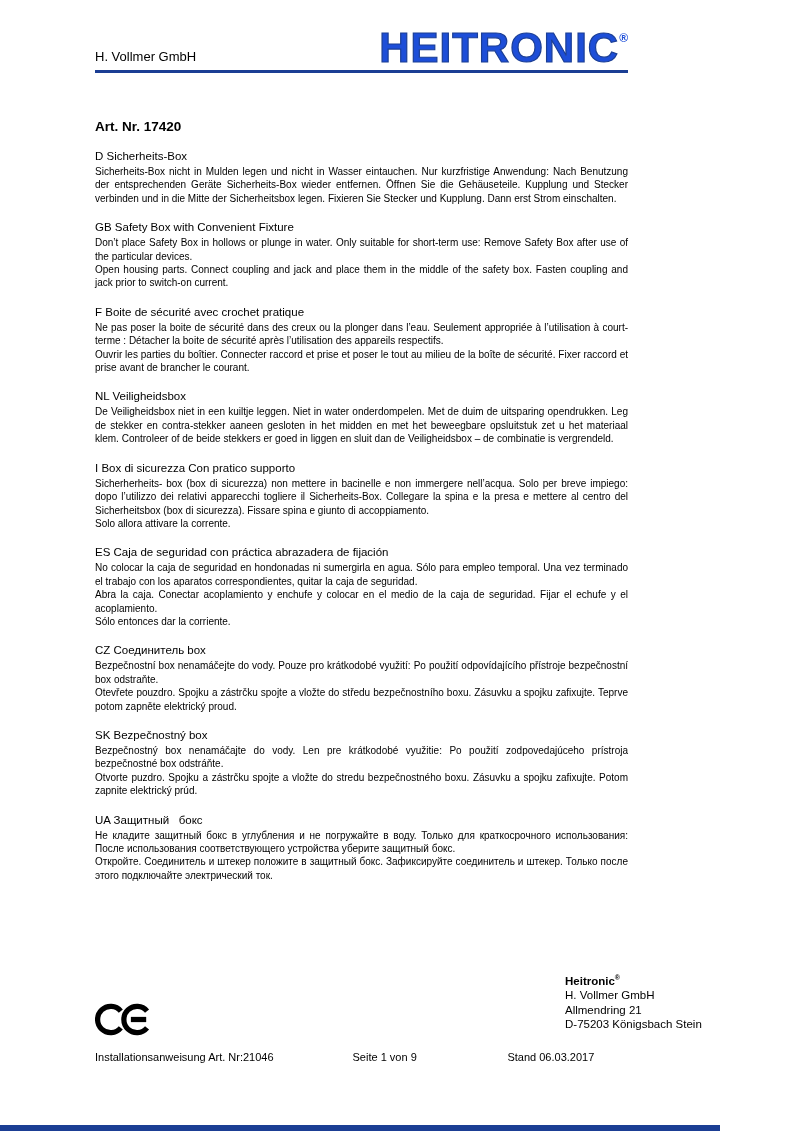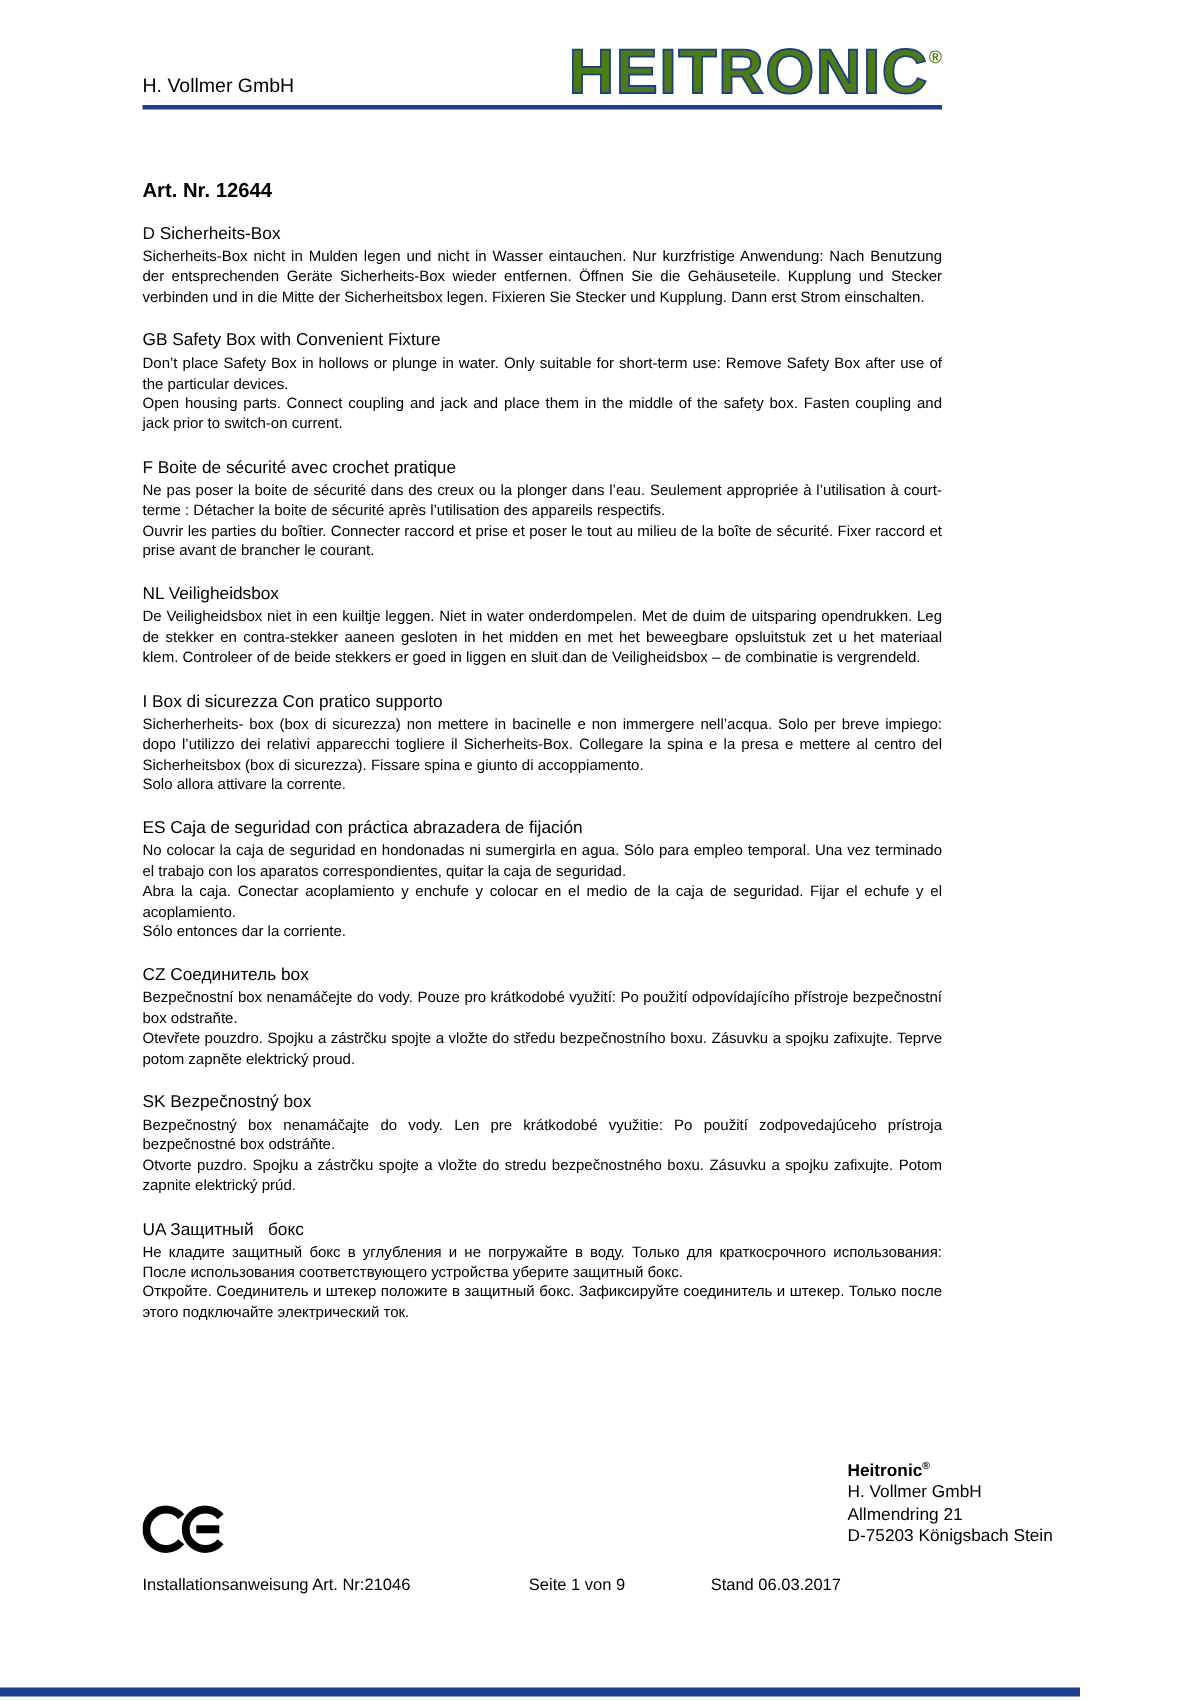--- a/index.html
+++ b/index.html
@@ -4,48 +4,48 @@
 <style>
   html,body{margin:0;padding:0;background:#ffffff;}
   .page{
     position:relative;width:720px;height:1134px;background:#fff;box-sizing:border-box;
     padding:18px 92px 0 95px;color:#000;
     font-family:"Liberation Sans","DejaVu Sans",sans-serif;overflow:hidden;
   }
   .header{display:flex;justify-content:space-between;align-items:flex-end;
     border-bottom:3px solid #1b3e94;padding-bottom:2px;}
   .company{font-size:13px;padding-bottom:4px;}
-  .logo{color:#4d7c0f;font-weight:700;font-size:42px;line-height:40px;letter-spacing:1px;white-space:nowrap;}
+  .logo{color:#1d4ed8;font-weight:700;font-size:42px;line-height:40px;letter-spacing:1px;white-space:nowrap;}
   .logo .logo-text{-webkit-text-stroke:1.2px #1b3e94;}
   .logo sup{font-size:12px;-webkit-text-stroke:0;vertical-align:20px;letter-spacing:0;}
   .art-title{margin-top:46px;font-size:13.5px;font-weight:bold;}
   .sections{margin-top:6px;}
   .sec-h{font-size:11.5px;font-weight:normal;margin:16px 0 3px 0;}
   .sec-b{font-size:10px;line-height:13.4px;margin:0;text-align:justify;white-space:pre-line;}
   .f-block{position:absolute;left:565px;top:971px;font-size:11.5px;line-height:14.5px;}
   .f-brand{font-weight:bold;}
   .f-brand sup{font-size:7px;}
   .ce{position:absolute;left:95px;top:1000px;line-height:0;}
   .bottom-row{position:absolute;left:95px;right:92px;top:1051px;display:flex;font-size:11px;gap:12px;}
   .bottom-row .bl{flex:1.3;text-align:left;}
   .bottom-row .bc{flex:1;text-align:center;}
-  .bottom-row .br{flex:1;text-align:left;}
+  .bottom-row .br{flex:1;text-align:center;}
   .bottom-bar{position:absolute;left:0;right:0;bottom:3px;height:6px;background:#1b3e94;}
 </style>
 </head>
 <body>
 
 <div class="page">
 
   <div class="header">
     <div class="company">H. Vollmer GmbH</div>
     <div class="logo"><span class="logo-text">HEITRONIC</span><sup>®</sup></div>
   </div>
 
-  <div class="art-title">Art. Nr. 12644</div>
+  <div class="art-title">Art. Nr. 17420</div>
 
   <div class="sections">
     <section>
       <h3 class="sec-h">D Sicherheits-Box</h3>
       <p class="sec-b">Sicherheits-Box nicht in Mulden legen und nicht in Wasser eintauchen. Nur kurzfristige Anwendung: Nach Benutzung der entsprechenden Geräte Sicherheits-Box wieder entfernen. Öffnen Sie die Gehäuseteile. Kupplung und Stecker verbinden und in die Mitte der Sicherheitsbox legen. Fixieren Sie Stecker und Kupplung. Dann erst Strom einschalten.</p>
     </section>
     <section>
       <h3 class="sec-h">GB Safety Box with Convenient Fixture</h3>
       <p class="sec-b">Don’t place Safety Box in hollows or plunge in water. Only suitable for short-term use: Remove Safety Box after use of the particular devices.
 Open housing parts. Connect coupling and jack and place them in the middle of the safety box. Fasten coupling and jack prior to switch-on current.</p>

